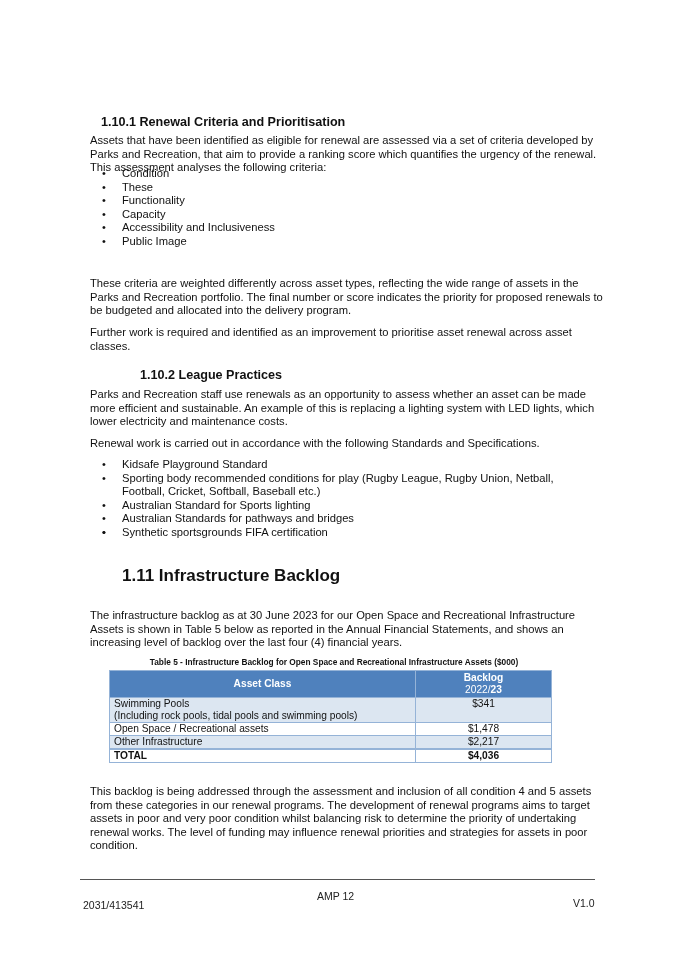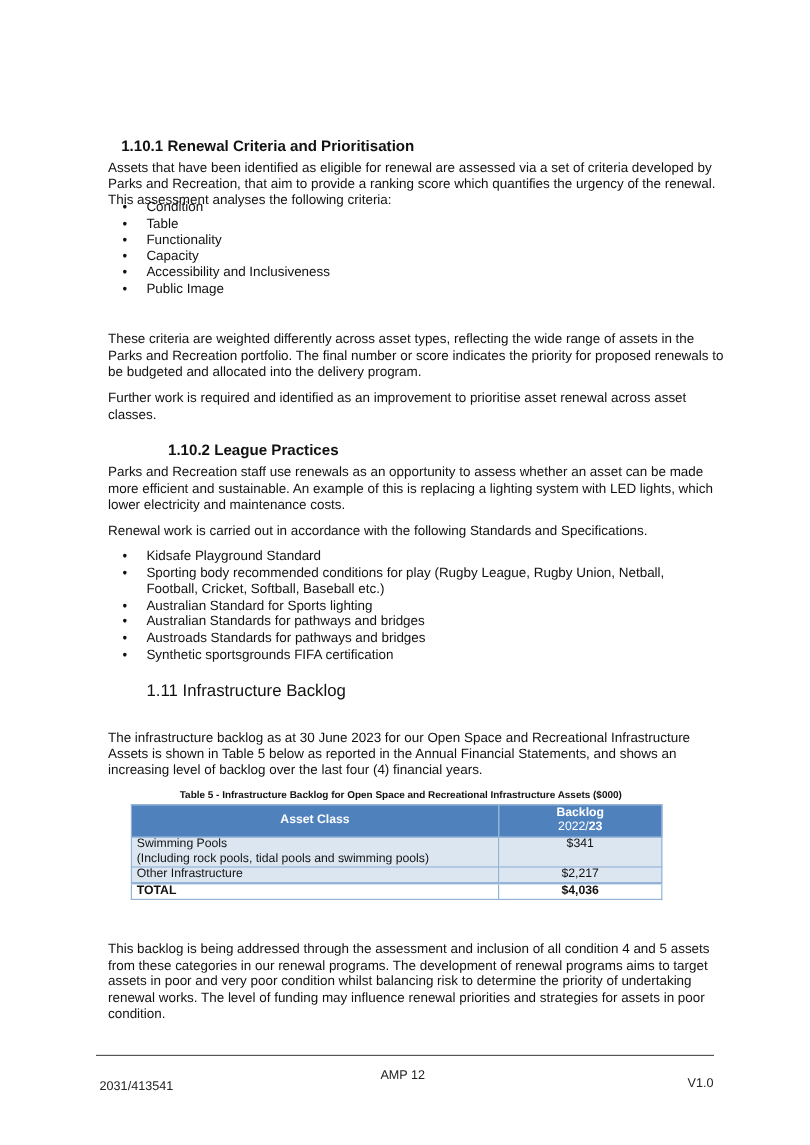--- a/index.html
+++ b/index.html
@@ -12,21 +12,21 @@
     .abs { position: absolute; }
     h2.h3 {
       margin: 18px; font-size: 12.6px; font-weight: bold; line-height: 15px;
     }
     p { margin: 16px; }
     ul.bullets { list-style: none; margin: 0; padding: 0; }
     ul.bullets li { position: relative; padding-left: 48px; }
     ul.bullets li .dot {
       position: absolute; left: 28px; top: 0; font-size: 11px;
     }
-    h2.h2 { margin: 0; font-size: 14px; font-weight: normal; line-height: 17px; }
+    h2.h2 { margin: 0; font-size: 17px; font-weight: bold; line-height: 17px; }
     .caption { font-size: 8.3px; font-weight: bold; text-align: center; }
     table.backlog {
       border-collapse: collapse; width: 443px; font-size: 10.2px; line-height: 12px;
     }
     table.backlog th {
       background: #4f81bd; color: #ffffff; font-weight: bold;
       border: 1px solid #95b3d7; padding: 1px 4px;
     }
     table.backlog td { border: 1px solid #95b3d7; padding: 0 4px; vertical-align: top; }
     table.backlog tr.shade td { background: #dce6f1; }
@@ -40,21 +40,21 @@
 <body>
 
 <div class="page">
 
   <h2 class="h3 abs" style="left:9px; top:97px;">1.10.1 Renewal Criteria and Prioritisation</h2>
 
   <p class="abs" style="left:0; top:118px; width:520px;">Assets that have been identified as eligible for renewal are assessed via a set of criteria developed by Parks and Recreation, that aim to provide a ranking score which quantifies the urgency of the renewal. This assessment analyses the following criteria:</p>
 
   <ul class="bullets abs" style="left:0; top:167px; width:520px;">
     <li><span class="dot">•</span><span>Condition</span></li>
-    <li><span class="dot">•</span><span>Table</span></li>
+    <li><span class="dot">•</span><span>These</span></li>
     <li><span class="dot">•</span><span>Functionality</span></li>
     <li><span class="dot">•</span><span>Capacity</span></li>
     <li><span class="dot">•</span><span>Accessibility and Inclusiveness</span></li>
     <li><span class="dot">•</span><span>Public Image</span></li>
   </ul>
 
   <p class="abs" style="left:0; top:261px; width:520px;">These criteria are weighted differently across asset types, reflecting the wide range of assets in the Parks and Recreation portfolio. The final number or score indicates the priority for proposed renewals to be budgeted and allocated into the delivery program.</p>
 
   <p class="abs" style="left:0; top:310px; width:500px;">Further work is required and identified as an improvement to prioritise asset renewal across asset classes.</p>
 
@@ -62,21 +62,21 @@
 
   <p class="abs" style="left:0; top:372px; width:520px;">Parks and Recreation staff use renewals as an opportunity to assess whether an asset can be made more efficient and sustainable. An example of this is replacing a lighting system with LED lights, which lower electricity and maintenance costs.</p>
 
   <p class="abs" style="left:0; top:421px; width:520px;">Renewal work is carried out in accordance with the following Standards and Specifications.</p>
 
   <ul class="bullets abs" style="left:0; top:458px; width:500px;">
     <li><span class="dot">•</span><span>Kidsafe Playground Standard</span></li>
     <li><span class="dot">•</span><span>Sporting body recommended conditions for play (Rugby League, Rugby Union, Netball, Football, Cricket, Softball, Baseball etc.)</span></li>
     <li><span class="dot">•</span><span>Australian Standard for Sports lighting</span></li>
     <li><span class="dot">•</span><span>Australian Standards for pathways and bridges</span></li>
-    <li><span class="dot">•</span><span>Austroads Standards for pathways and bridges</span></li>
+    <li><span class="dot">•</span></li>
     <li><span class="dot">•</span><span>Synthetic sportsgrounds FIFA certification</span></li>
   </ul>
 
   <h2 class="h2 abs" style="left:48px; top:567px;">1.11 Infrastructure Backlog</h2>
 
   <p class="abs" style="left:0; top:593px; width:520px;">The infrastructure backlog as at 30 June 2023 for our Open Space and Recreational Infrastructure Assets is shown in Table 5 below as reported in the Annual Financial Statements, and shows an increasing level of backlog over the last four (4) financial years.</p>
 
   <div class="caption abs" style="left:0; top:656px; width:520px;">Table 5 - Infrastructure Backlog for Open Space and Recreational Infrastructure Assets ($000)</div>
 
   <table class="backlog abs" style="left:35px; top:670px;">
@@ -90,20 +90,24 @@
       </tr>
     </thead>
     <tbody>
       <tr class="shade">
         <td>
           <div>Swimming Pools</div>
           <div>(Including rock pools, tidal pools and swimming pools)</div>
         </td>
         <td class="val">$341</td>
       </tr>
+      <tr class="white">
+        <td>Open Space / Recreational assets</td>
+        <td class="val">$1,478</td>
+      </tr>
       <tr class="shade">
         <td>Other Infrastructure</td>
         <td class="val">$2,217</td>
       </tr>
       <tr class="white total">
         <td>TOTAL</td>
         <td class="val">$4,036</td>
       </tr>
     </tbody>
   </table>

